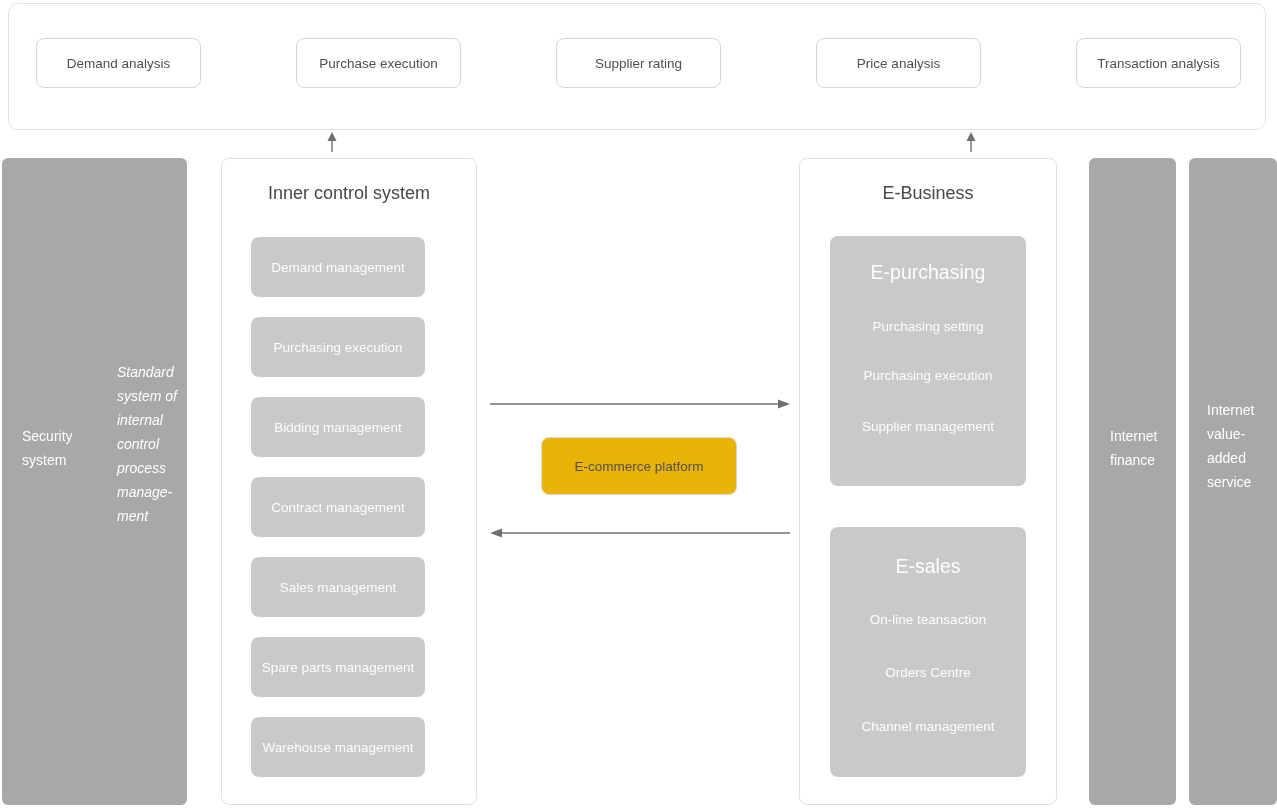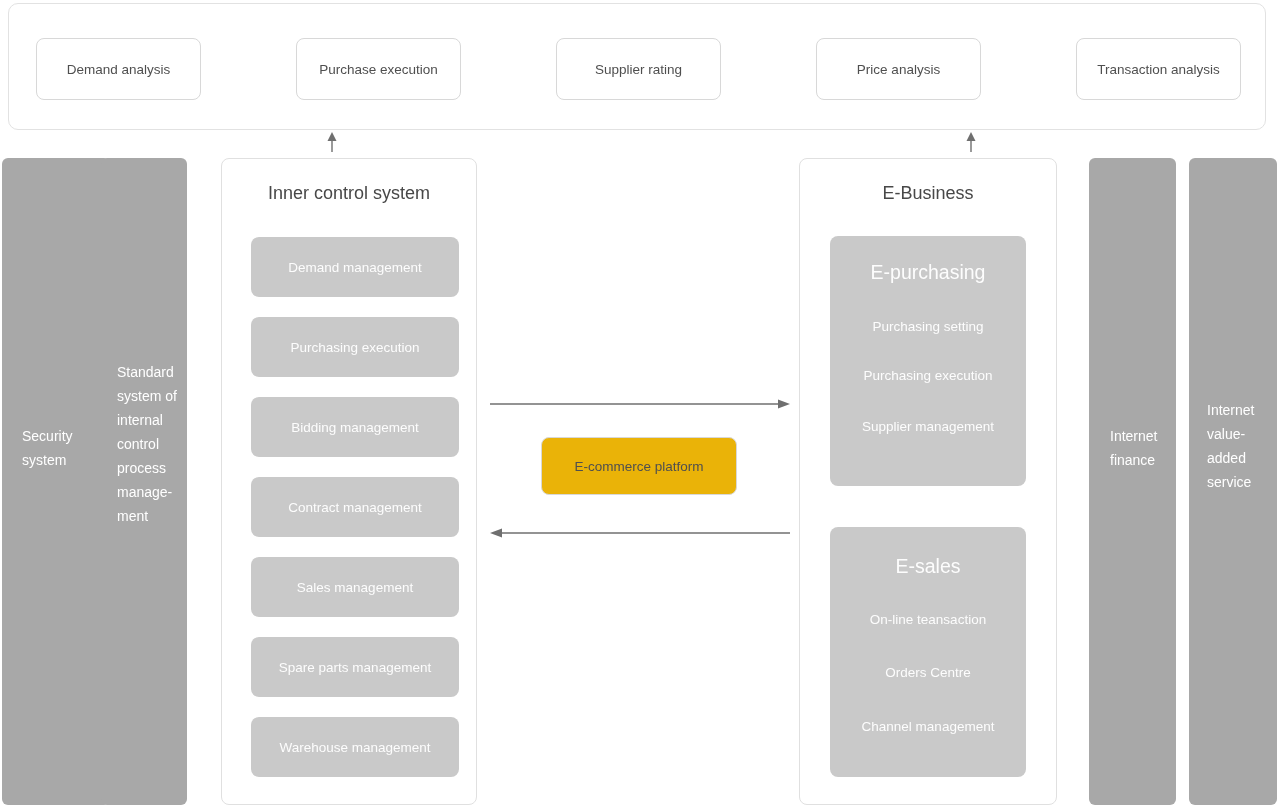--- a/index.html
+++ b/index.html
@@ -3,21 +3,21 @@
 <meta charset="utf-8">
 <style>
   html,body{margin:0;padding:0;background:#fff;}
   body{font-family:"Liberation Sans",sans-serif;}
   .stage{position:relative;width:1277px;height:808px;background:#fff;overflow:hidden;}
 
   
   .top-container{position:absolute;left:8px;top:3px;width:1258px;height:127px;
     border:1px solid #e2e2e2;border-radius:10px;box-sizing:border-box;
     display:flex;justify-content:space-between;padding:34px 24px 0 27px;}
-  .top-box{width:165px;height:62px;border:1px solid #d8d8d8;border-radius:8px;
+  .top-box{width:165px;height:50px;border:1px solid #d8d8d8;border-radius:8px;
     box-sizing:border-box;display:flex;align-items:center;justify-content:center;
     color:#4f4f4f;font-size:13.5px;background:#fff;}
 
   
   .v-arrow{position:absolute;width:14px;height:21px;}
   .h-arrow{position:absolute;width:300px;height:12px;}
   .arrow-stroke{stroke:#6f6f6f;stroke-width:1.4;}
   .arrow-fill{fill:#6f6f6f;}
 
   
@@ -29,26 +29,26 @@
     font-size:18px;color:#484848;}
 
   #col-security{left:2px;width:108px;}
   #col-standard{left:101px;width:86px;}
   #col-inner{left:221px;width:256px;}
   #col-ebusiness{left:799px;width:258px;}
   #col-finance{left:1089px;width:87px;}
   #col-value{left:1189px;width:88px;}
 
   #col-security .bar-label{left:20px;top:266px;}
-  #col-standard .bar-label{left:16px;top:202px;}
+  #col-standard .bar-label{left:16px;top:202px;font-style:italic;}
   #col-finance .bar-label{left:21px;top:266px;}
   #col-value .bar-label{left:18px;top:240px;}
 
   
-  .ic-item{position:absolute;left:29px;width:208px;height:60px;background:#c9c9c9;
+  .ic-item{position:absolute;left:29px;width:174px;height:60px;background:#c9c9c9;
     border-radius:8px;color:#fdfdfd;font-size:13.5px;
     display:flex;align-items:center;justify-content:center;text-align:center;}
   .ic-1{top:78px}.ic-2{top:158px}.ic-3{top:238px}.ic-4{top:318px}
   .ic-5{top:398px}.ic-6{top:478px}.ic-7{top:558px}
 
   
   .panel{position:absolute;left:30px;width:196px;height:250px;background:#c9c9c9;
     border-radius:8px;color:#fdfdfd;}
   #panel-purchasing{top:77px;}
   #panel-sales{top:368px;}

